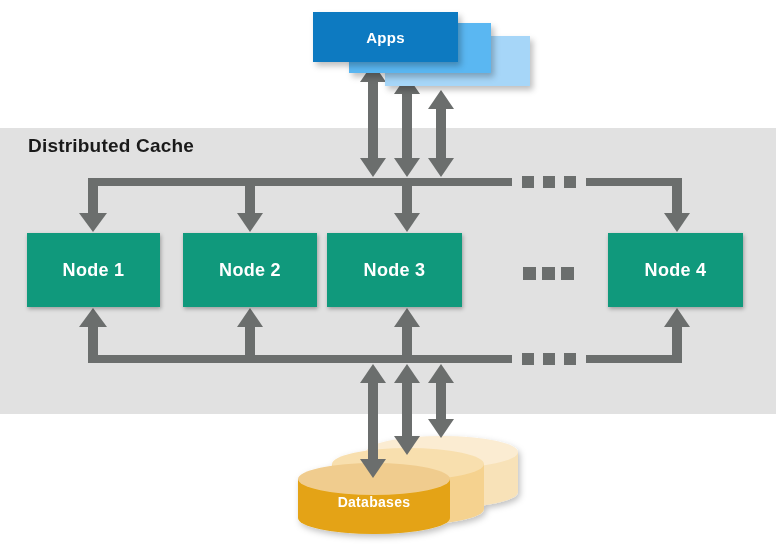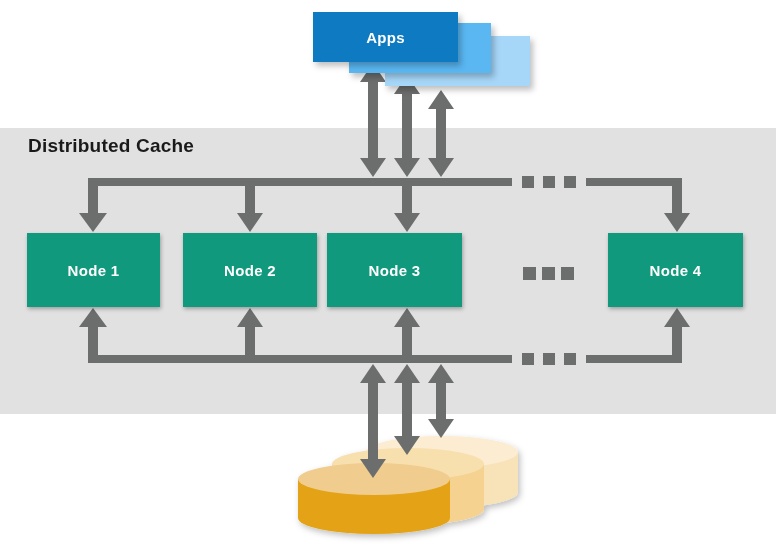--- a/index.html
+++ b/index.html
@@ -46,21 +46,21 @@
     display:flex;align-items:center;justify-content:center;
   }
   .app-front .lbl{
     color:var(--label-white);font-size:15px;font-weight:700;letter-spacing:.3px;
   }
   .node{
     position:absolute;top:233px;height:74px;background:var(--node-green);
     display:flex;align-items:center;justify-content:center;
     box-shadow:1px 2px 4px rgba(0,0,0,.30);
   }
-  .node .lbl{color:var(--label-white);font-size:15px;font-weight:700;letter-spacing:.3px;}
+  .node .lbl{color:var(--label-white);font-size:18px;font-weight:700;letter-spacing:.3px;}
   .node1{left:27px;width:133px;}
   .node2{left:183px;width:134px;}
   .node3{left:327px;width:135px;}
   .node4{left:608px;width:135px;}
   .db-label{
     position:absolute;left:298px;top:494px;width:152px;text-align:center;
     color:var(--label-white);font-size:14px;font-weight:700;letter-spacing:.3px;
   }
 </style>
 </head>
@@ -200,14 +200,15 @@
   <div class="node node2">
     <span class="lbl">Node 2</span>
   </div>
   <div class="node node3">
     <span class="lbl">Node 3</span>
   </div>
   <div class="node node4">
     <span class="lbl">Node 4</span>
   </div>
 
+  <div class="db-label">Databases</div>
 
 </div>
 
 </body></html>

